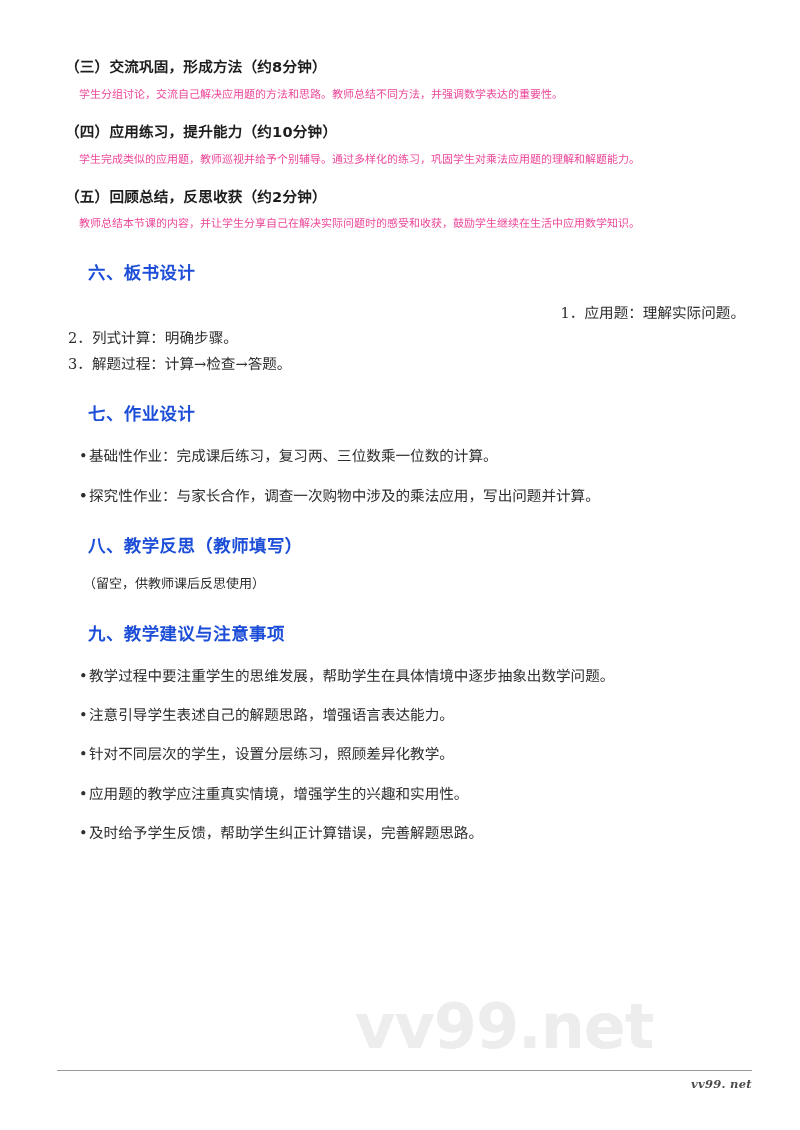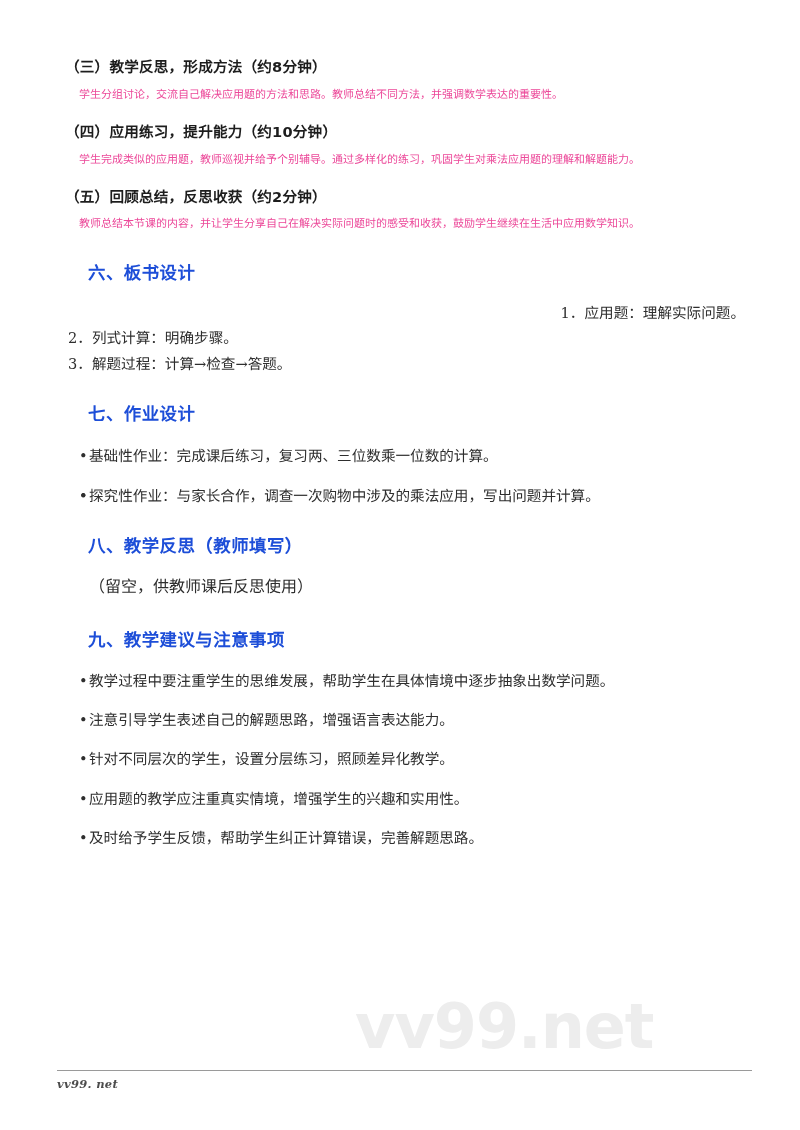--- a/index.html
+++ b/index.html
@@ -47,20 +47,21 @@
     left: 57px;
     right: 48px;
     top: 1070px;
   }
   .footer-rule {
     border-top: 1px solid #9a9a9a;
     width: 100%;
     height: 0;
   }
   .footer-text {
+    text-align: right;
     font-family: "DejaVu Serif", "Liberation Serif", serif;
     font-style: italic;
     font-weight: 700;
     font-size: 11.5px;
     color: #4c4c4c;
     margin-top: 6px;
     letter-spacing: 0.3px;
   }
 
   
@@ -138,36 +139,36 @@
     left: 22px;
     top: 0;
     font-size: 14.6px;
     line-height: 1.6;
     color: #2e2e2e;
   }
   .bullets.tight li { margin-bottom: 16px; }
 
   
   .note {
-    font-size: 16px;
+    font-size: 13px;
     line-height: 1.7;
     margin: 14px 0 0 0;
     text-indent: 2em;
     color: #2e2e2e;
   }
 </style>
 </head>
 <body>
 
 <div class="page">
 
   <div class="content">
 
     <div class="block">
-      <div class="subheading">（三）教学反思，形成方法（约8分钟）</div>
+      <div class="subheading">（三）交流巩固，形成方法（约8分钟）</div>
       <p class="para">学生分组讨论，交流自己解决应用题的方法和思路。教师总结不同方法，并强调数学表达的重要性。</p>
     </div>
 
     <div class="block">
       <div class="subheading">（四）应用练习，提升能力（约10分钟）</div>
       <p class="para">学生完成类似的应用题，教师巡视并给予个别辅导。通过多样化的练习，巩固学生对乘法应用题的理解和解题能力。</p>
     </div>
 
     <div class="block">
       <div class="subheading">（五）回顾总结，反思收获（约2分钟）</div>

